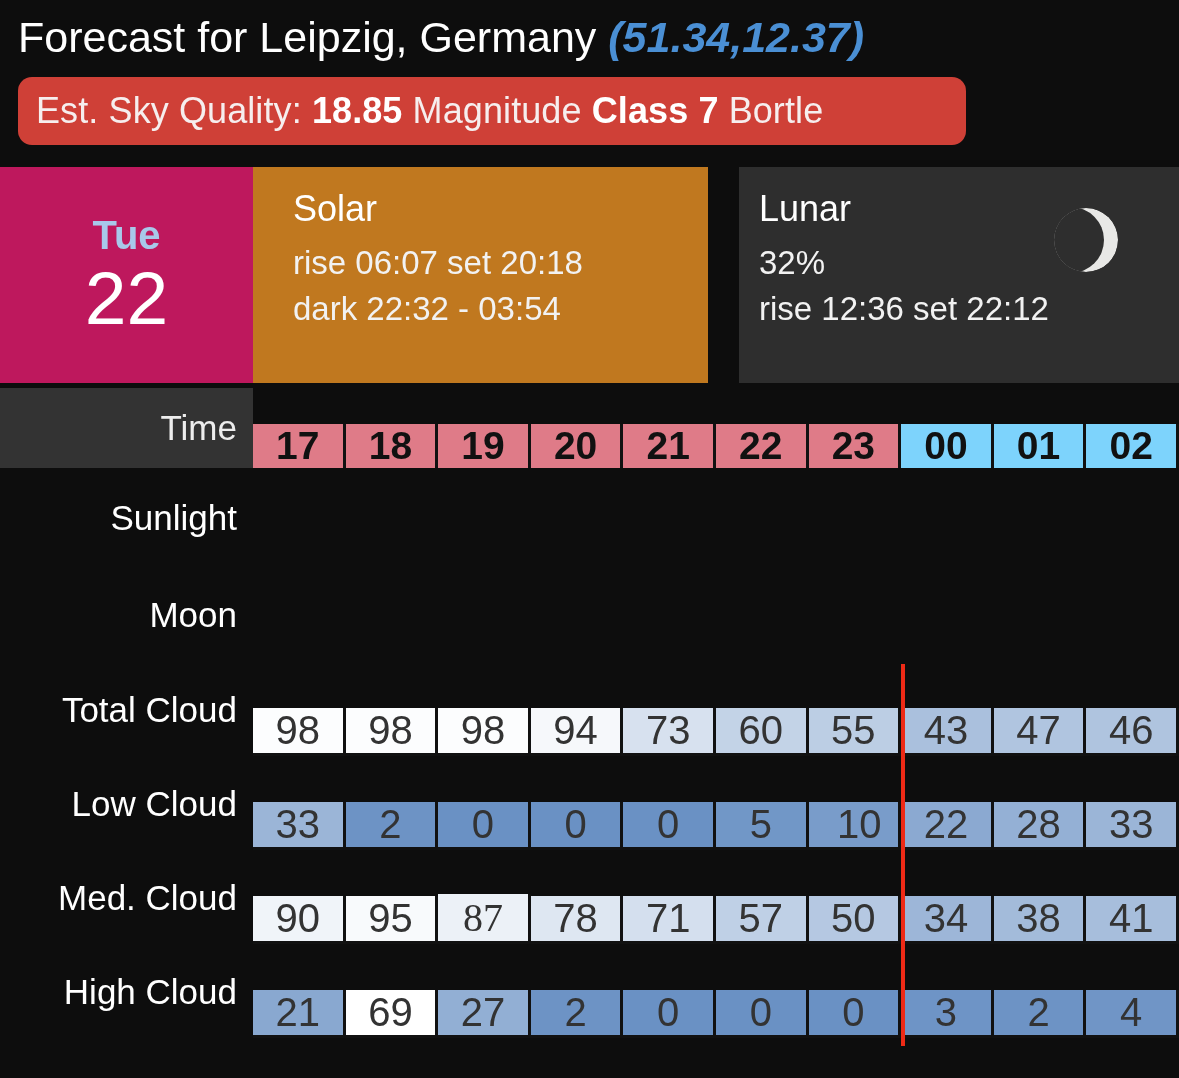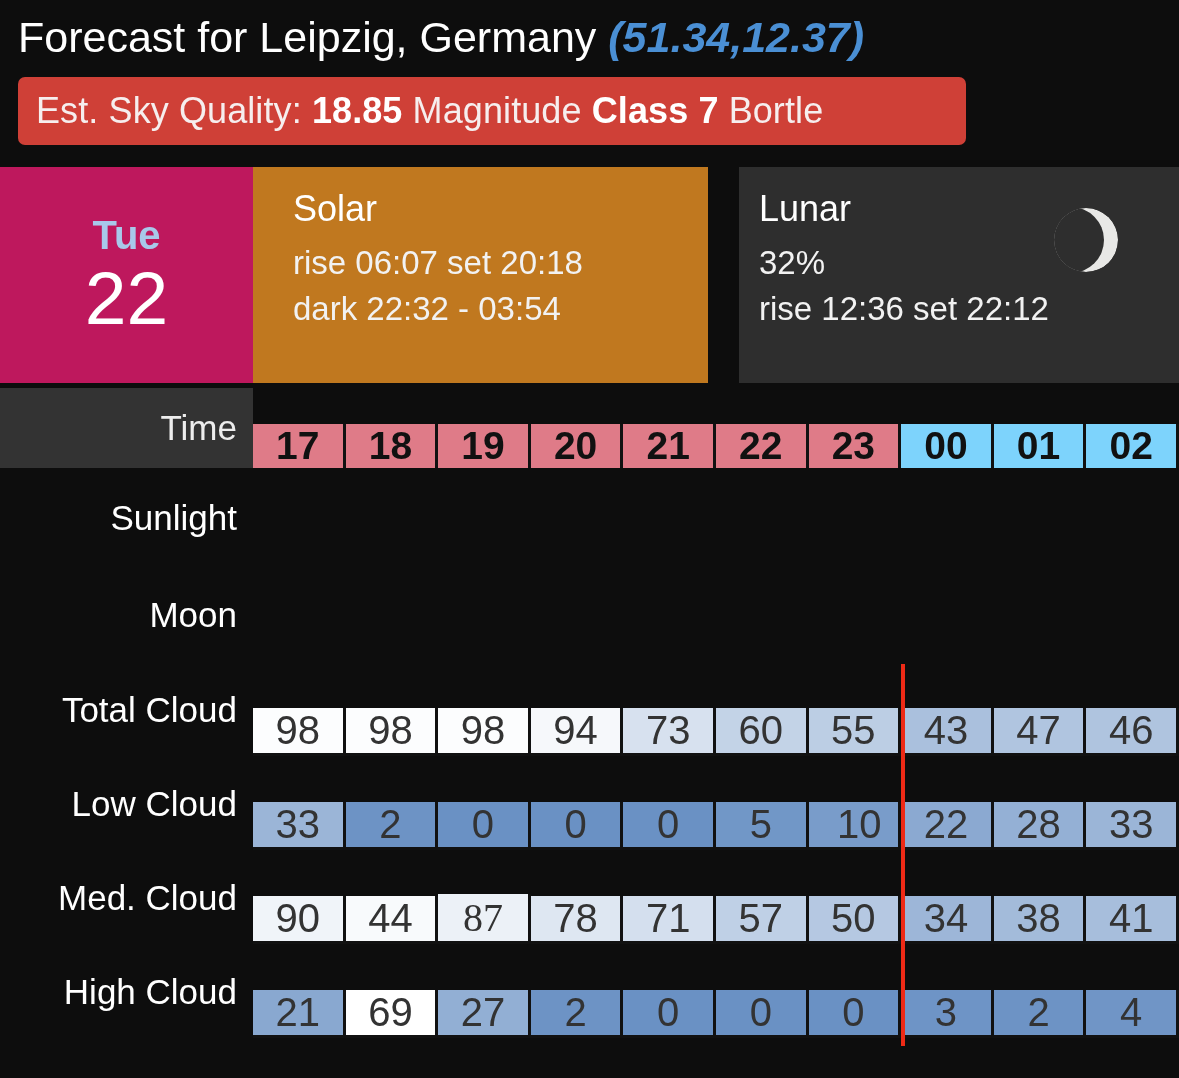--- a/index.html
+++ b/index.html
@@ -29,21 +29,21 @@
     color: #ffffff;
   }
   #page-title .coords {
     color: #4a8fd4;
     font-style: italic;
     font-weight: 700;
   }
   #sky-quality-banner {
     margin: 18px 18px 0 18px;
     background: #cf4037;
-    border-radius: 7px;
+    border-radius: 14px;
     height: 68px;
     display: flex;
     align-items: center;
     width: 948px;
     box-sizing: border-box;
     padding-left: 18px;
   }
   #sky-quality-banner .sq {
     font-size: 36px;
     white-space: nowrap;
@@ -312,21 +312,21 @@
           <div class="data-cell" style="background: rgb(139, 169, 209);">22</div>
           <div class="data-cell" style="background: rgb(148, 176, 213);">28</div>
           <div class="data-cell" style="background: rgb(155, 181, 215);">33</div>
           <div class="data-cell" style="background: rgb(155, 181, 215);"></div>
         </div>
       </div>
       <div class="grid-row data-row">
         <div class="row-label">Med. Cloud</div>
         <div class="cells">
           <div class="data-cell" style="background: rgb(240, 244, 249);">90</div>
-          <div class="data-cell" style="background: rgb(248, 250, 252);">44</div>
+          <div class="data-cell" style="background: rgb(248, 250, 252);">95</div>
           <div class="data-cell" style="background: rgb(236, 241, 247); font-family: Liberation Serif, serif;">87</div>
           <div class="data-cell" style="background: rgb(222, 231, 242);">78</div>
           <div class="data-cell" style="background: rgb(212, 223, 238);">71</div>
           <div class="data-cell" style="background: rgb(191, 208, 230);">57</div>
           <div class="data-cell" style="background: rgb(181, 200, 226);">50</div>
           <div class="data-cell" style="background: rgb(157, 182, 216);">34</div>
           <div class="data-cell" style="background: rgb(163, 187, 218);">38</div>
           <div class="data-cell" style="background: rgb(167, 190, 220);">41</div>
           <div class="data-cell" style="background: rgb(167, 190, 220);"></div>
         </div>

